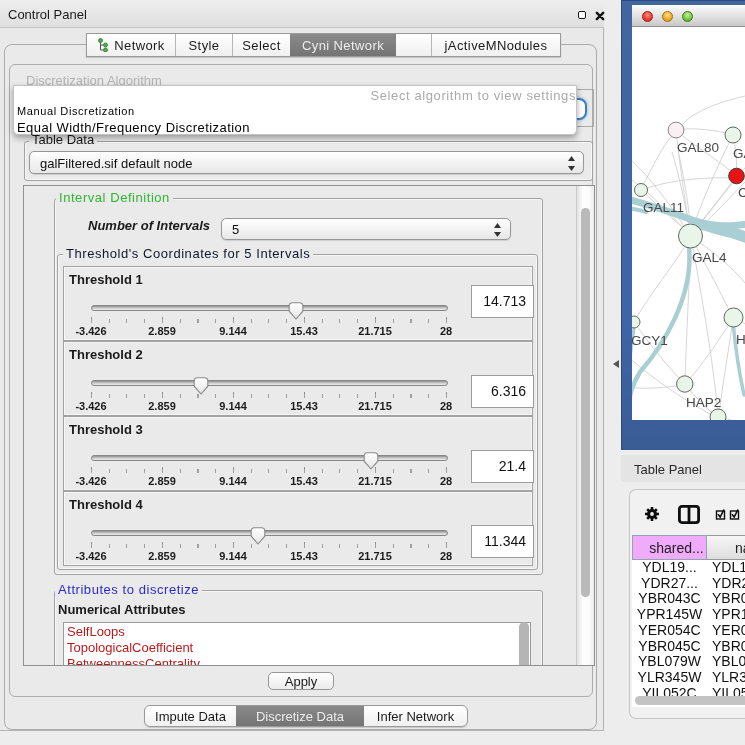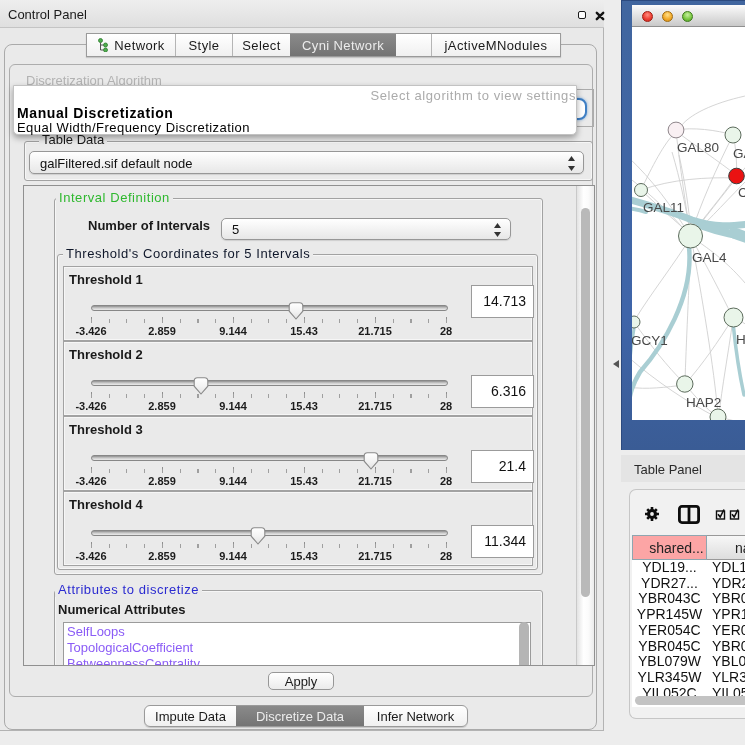--- a/index.html
+++ b/index.html
@@ -47,38 +47,38 @@
     <div style="width:57px;display:flex;align-items:center;justify-content:center;font-size:13px;color:#1a1a1a;">Select</div>
     <div style="width:106px;display:flex;align-items:center;justify-content:center;font-size:13px;color:#ececec;background:linear-gradient(#8a8a8a,#747474);">Cyni Network</div>
     <div style="width:128px;display:flex;align-items:center;justify-content:center;font-size:13px;color:#1a1a1a;border-left:1px solid #b5b5b5;margin-left:35px;">jActiveMNodules</div>
   </div>
 
   <div class="abs" style="left:26px;top:73px;font-size:13px;color:#b2b2b2;">Discretization Algorithm</div>
   <div class="abs" style="left:560px;top:89px;width:33px;height:36px;border:1px solid #ababab;border-left:none;"></div>
   <div class="combo" style="left:120px;top:98px;width:463px;height:18px;line-height:18px;border:2.5px solid #3f7fc4;border-radius:8px;box-shadow:0 0 3px rgba(70,140,210,.7);background:#fff;"></div>
 
   <div class="grpborder" style="left:24px;top:141px;width:569px;height:40px;"></div>
-  <div class="grptitle" style="left:29px;top:133px;color:#1a1a1a;background:#e9e9e9;margin-left:10px;">Table Data</div>
+  <div class="grptitle" style="left:29px;top:133px;color:#1a1a1a;background:#e9e9e9;">Table Data</div>
   <div class="combo" style="left:29px;top:151px;width:555px;height:23px;line-height:23px;box-sizing:border-box;text-decoration:underline;">
     <span class="ctext">galFiltered.sif default node</span>
     <svg class="arr" style="right:7px;top:4px;" width="9" height="15" viewBox="0 0 9 15">
         <path d="M4.5 0 L8 5 L1 5 Z" fill="#333"></path>
         <path d="M4.5 15 L1 10 L8 10 Z" fill="#333"></path>
       </svg>
   </div>
 
   <div class="abs" id="scrollpane" style="left:23px;top:185px;width:572px;height:481px;border:1px solid #909090;background:#eaeaea;box-sizing:border-box;overflow:hidden;">
 
     <div class="abs" style="left:552px;top:0;width:19px;height:479px;background:linear-gradient(to right,#e3e3e3,#ffffff 35%,#fbfbfb 60%,#e6e6e6);border-left:1px solid #c9c9c9;"></div>
     <div class="abs" style="left:557px;top:22px;width:9px;height:389px;background:#b9b9b9;border-radius:5px;"></div>
 
     <div class="grpborder" style="left:30px;top:12px;width:489px;height:377px;border-radius:3px;"></div>
     <div class="grptitle" style="left:32px;top:5px;color:#2eb82e;background:#eaeaea;letter-spacing:0.55px;">Interval Definition</div>
 
-    <div class="bigbold" style="left:64px;top:33px;">Number of Intervals</div>
+    <div class="bigbold" style="left:64px;top:33px;font-style:italic;">Number of Intervals</div>
     <div class="combo" style="left:197px;top:32px;width:290px;height:22px;line-height:22px;box-sizing:border-box;">
       <span class="ctext">5</span>
       <svg class="arr" style="right:8px;top:4px;" width="9" height="14" viewBox="0 0 9 14">
           <path d="M4.5 0 L8 5 L1 5 Z" fill="#333"></path>
           <path d="M4.5 14 L1 9 L8 9 Z" fill="#333"></path>
         </svg>
     </div>
 
     <div class="grpborder" style="left:33px;top:68px;width:481px;height:316px;"></div>
     <div class="grptitle" style="left:39px;top:61px;color:#0f172a;background:#eaeaea;letter-spacing:0.55px;">Threshold's Coordinates for 5 Intervals</div>
@@ -170,27 +170,27 @@
     <div class="tlabel" style="left:250px;top:364px;">15.43</div>
     <div class="tlabel" style="left:321px;top:364px;">21.715</div>
     <div class="tlabel" style="left:392px;top:364px;">28</div>
     <div class="vbox" style="left:447px;top:339px;">11.344</div>
 
     <div class="grpborder" style="left:30px;top:404px;width:489px;height:90px;"></div>
     <div class="grptitle" style="left:31px;top:397px;color:#2b2bd0;background:#eaeaea;letter-spacing:0.55px;">Attributes to discretize</div>
     <div class="bigbold" style="left:34px;top:417px;">Numerical Attributes</div>
 
     <div class="abs" style="left:39px;top:436px;width:468px;height:45px;background:#ffffff;border:1px solid #9b9b9b;border-bottom:none;box-sizing:border-box;"></div>
-    <div class="abs" style="left:43px;top:438px;font-size:13px;color:#8b5cf6;line-height:16px;">SelfLoops<br>TopologicalCoefficient<br>BetweennessCentrality</div>
+    <div class="abs" style="left:43px;top:438px;font-size:13px;color:#b91c1c;line-height:16px;">SelfLoops<br>TopologicalCoefficient<br>BetweennessCentrality</div>
     <div class="abs" style="left:495px;top:436px;width:10px;height:45px;background:#b5b5b5;border-radius:5px 5px 0 0;"></div>
   </div>
 
   <div class="abs" style="left:13px;top:85px;width:564px;height:50px;background:#ffffff;border:1px solid #c2c2c2;border-radius:0 0 5px 5px;box-shadow:0 3px 6px rgba(0,0,0,.35);box-sizing:border-box;z-index:30;">
     <div style="position:absolute;left:0;top:2px;width:100%;text-align:right;font-size:13px;color:#ababab;letter-spacing:0.6px;">Select algorithm to view settings</div>
-    <div style="position:absolute;left:3px;top:19px;font-size:14px;font-weight:bold;color:#000;letter-spacing:0.6px;">Manual Discretization</div>
+    <div style="position:absolute;left:3px;top:19px;font-size:11px;font-weight:normal;color:#000;letter-spacing:0.6px;">Manual Discretization</div>
     <div style="position:absolute;left:3px;top:34px;font-size:13px;color:#000;letter-spacing:0.45px;">Equal Width/Frequency Discretization</div>
   </div>
 
   <div class="abs" style="left:268px;top:672px;width:66px;height:18px;border:1px solid #979797;border-radius:5px;background:linear-gradient(#ffffff,#ebebeb);font-size:13px;color:#1a1a1a;text-align:center;line-height:17px;box-sizing:border-box;">Apply</div>
 
   <div class="abs" style="left:144px;top:705px;height:20px;display:flex;border:1px solid #9a9a9a;border-radius:6px;overflow:hidden;background:linear-gradient(#ffffff,#f0f0f0);box-shadow:0 1px 1px rgba(0,0,0,.15);">
     <div style="width:91px;display:flex;align-items:center;justify-content:center;font-size:13px;color:#1a1a1a;">Impute Data</div>
     <div style="width:128px;display:flex;align-items:center;justify-content:center;font-size:13px;color:#ececec;background:linear-gradient(#8a8a8a,#747474);">Discretize Data</div>
     <div style="width:103px;display:flex;align-items:center;justify-content:center;font-size:13px;color:#1a1a1a;">Infer Network</div>
   </div>
@@ -284,21 +284,21 @@
     </svg>
   <svg class="abs" style="left:715px;top:508px;" width="25" height="12" viewBox="0 0 25 12">
       <g fill="none" stroke="#0d0d0d" stroke-width="1.4">
         <rect x="1.5" y="3" width="8" height="8"></rect>
         <rect x="15.5" y="3" width="8" height="8"></rect>
         <path d="M3 6.2 L5.2 9 L9 1.5" stroke-width="1.6"></path>
         <path d="M17 6.2 L19.2 9 L23 1.5" stroke-width="1.6"></path>
       </g>
     </svg>
 
-  <div class="abs" style="left:632px;top:535px;width:75px;height:25px;background:#fca5a5;border:1px solid #8fa6b0;box-sizing:border-box;font-size:14px;color:#222;text-align:center;line-height:24px;padding-left:14px;">shared...</div>
+  <div class="abs" style="left:632px;top:535px;width:75px;height:25px;background:#f0abfc;border:1px solid #8fa6b0;box-sizing:border-box;font-size:14px;color:#222;text-align:center;line-height:24px;padding-left:14px;">shared...</div>
   <div class="abs" style="left:707px;top:535px;width:38px;height:25px;background:linear-gradient(#f7f7f7,#ddd);border-top:1px solid #999;border-bottom:1px solid #999;box-sizing:border-box;font-size:14px;color:#222;line-height:24px;padding-left:28px;overflow:hidden;">nam</div>
   <div class="abs" style="left:632px;top:560px;width:113px;height:147px;background:#fff;overflow:hidden;">
     <div style="position:absolute;left:0;top:0;width:75px;text-align:center;font-size:14px;color:#111;line-height:15.7px;">YDL19...<br>YDR27...<br>YBR043C<br>YPR145W<br>YER054C<br>YBR045C<br>YBL079W<br>YLR345W<br>YIL052C</div>
     <div style="position:absolute;left:80px;top:0;font-size:14px;color:#111;line-height:15.7px;white-space:nowrap;">YDL194W<br>YDR277C<br>YBR043C<br>YPR145W<br>YER054C<br>YBR045C<br>YBL079W<br>YLR345W<br>YIL052C</div>
   </div>
 
   <div class="abs" style="left:635px;top:696px;width:110px;height:9px;background:#c3c3c3;border-radius:5px 0 0 5px;"></div>
 
 </div>
 

